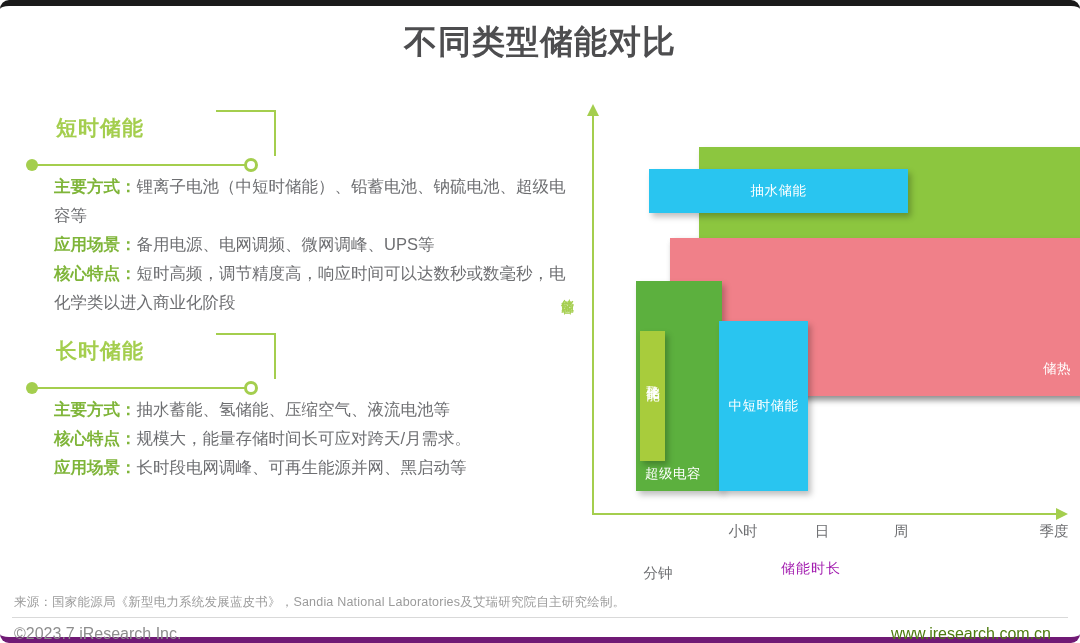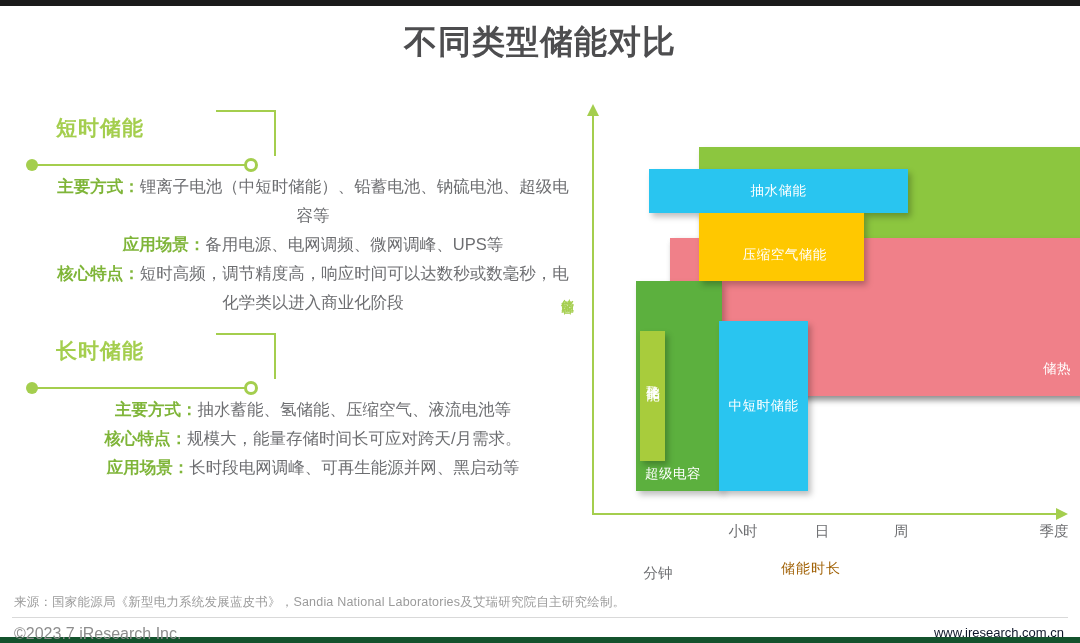--- a/index.html
+++ b/index.html
@@ -10,38 +10,39 @@
     background: #ffffff;
     font-family: "Liberation Sans", "DejaVu Sans", sans-serif;
     position: relative;
     overflow: hidden;
     color: #58595b;
   }
   .slide {
     position: absolute; inset: 0;
     background: #ffffff;
     border-top: 6px solid #1a1a1a;
-    border-bottom: 6px solid #14532d;
+    border-bottom: 6px solid #701a75;
+    border-radius: 9px;
   }
 
   
   .title {
     position: absolute;
     top: 14px; left: 0; right: 0;
     text-align: center;
     font-size: 33px;
     font-weight: bold;
     color: #4d4d4f;
     letter-spacing: 1px;
   }
 
   
   .left-panel { position: absolute; left: 26px; top: 104px; width: 546px; }
 
-  .block { position: relative; margin-bottom: 14px; text-align: center; }
+  .block { position: relative; margin-bottom: 14px; }
 
   .block-head { position: relative; height: 62px; }
 
   .block-title {
     position: absolute; left: 30px; top: 4px;
     font-size: 21px; font-weight: bold;
     color: #A4CE4E;
     letter-spacing: 1px;
   }
   .bracket {
@@ -104,21 +105,21 @@
 
   .ylabel {
     position: absolute; left: 2px; top: 178px;
     font-size: 13px; color: #A4CE4E;
     writing-mode: vertical-rl;
     letter-spacing: 1px;
   }
   .xlabel {
     position: absolute; left: 0; right: 0; top: 450px;
     text-align: center;
-    font-size: 14px; color: #a16207;
+    font-size: 14px; color: #a21caf;
     letter-spacing: 1px;
   }
 
   .xticks { position: absolute; left: 0; top: 412px; width: 100%; height: 24px; }
   .xtick {
     position: absolute;
     font-size: 14.5px; color: #6d6e71;
     transform: translateX(-50%);
     white-space: nowrap;
   }
@@ -149,22 +150,22 @@
   }
   .footline {
     position: absolute; left: 12px; right: 12px; top: 611px;
     height: 1px; background: #d9d9d9;
   }
   .copy {
     position: absolute; left: 14px; top: 619px;
     font-size: 16px; color: #8e8e8e;
   }
   .site {
-    position: absolute; right: 16px; top: 619px;
-    font-size: 13px; color: #0f172a;
+    position: absolute; right: 29px; top: 619px;
+    font-size: 16px; color: #4d7c0f;
   }
 </style>
 </head>
 <body>
 
 <div class="slide">
 
   <div class="title">不同类型储能对比</div>
 
   <div class="left-panel">
@@ -223,23 +224,20 @@
         </div>
         <div class="box" style="left: 163px; top: 211px; width: 89px; height: 170px; background: rgb(41, 197, 240);">
           <span class="cap" style="left: 50%; top: 50%; transform: translate(-50%, -50%);">中短时储能</span>
         </div>
         <div class="box" style="left: 84px; top: 221px; width: 25px; height: 130px; background: rgb(168, 204, 60);">
           <span class="cap vert" style="left: 50%; top: 34%; transform: translateX(-50%);">飞轮储能</span>
         </div>
         <div class="box" style="left: 93px; top: 59px; width: 259px; height: 44px; background: rgb(41, 197, 240);">
           <span class="cap" style="left: 50%; top: 50%; transform: translate(-50%, -50%);">抽水储能</span>
         </div>
-        <div class="box" style="left: 143px; top: 103px; width: 165px; height: 68px; background: rgb(255, 200, 0);">
-          <span class="cap" style="left: 52%; top: 62%; transform: translate(-50%, -50%);">压缩空气储能</span>
-        </div>
       </div>
     <div class="xticks">
         <span class="xtick" style="left: 102px; margin-top: 42px;">分钟</span>
         <span class="xtick" style="left: 187px;">小时</span>
         <span class="xtick" style="left: 266px;">日</span>
         <span class="xtick" style="left: 345px;">周</span>
         <span class="xtick" style="left: 498px;">季度</span>
       </div>
   </div>
 

